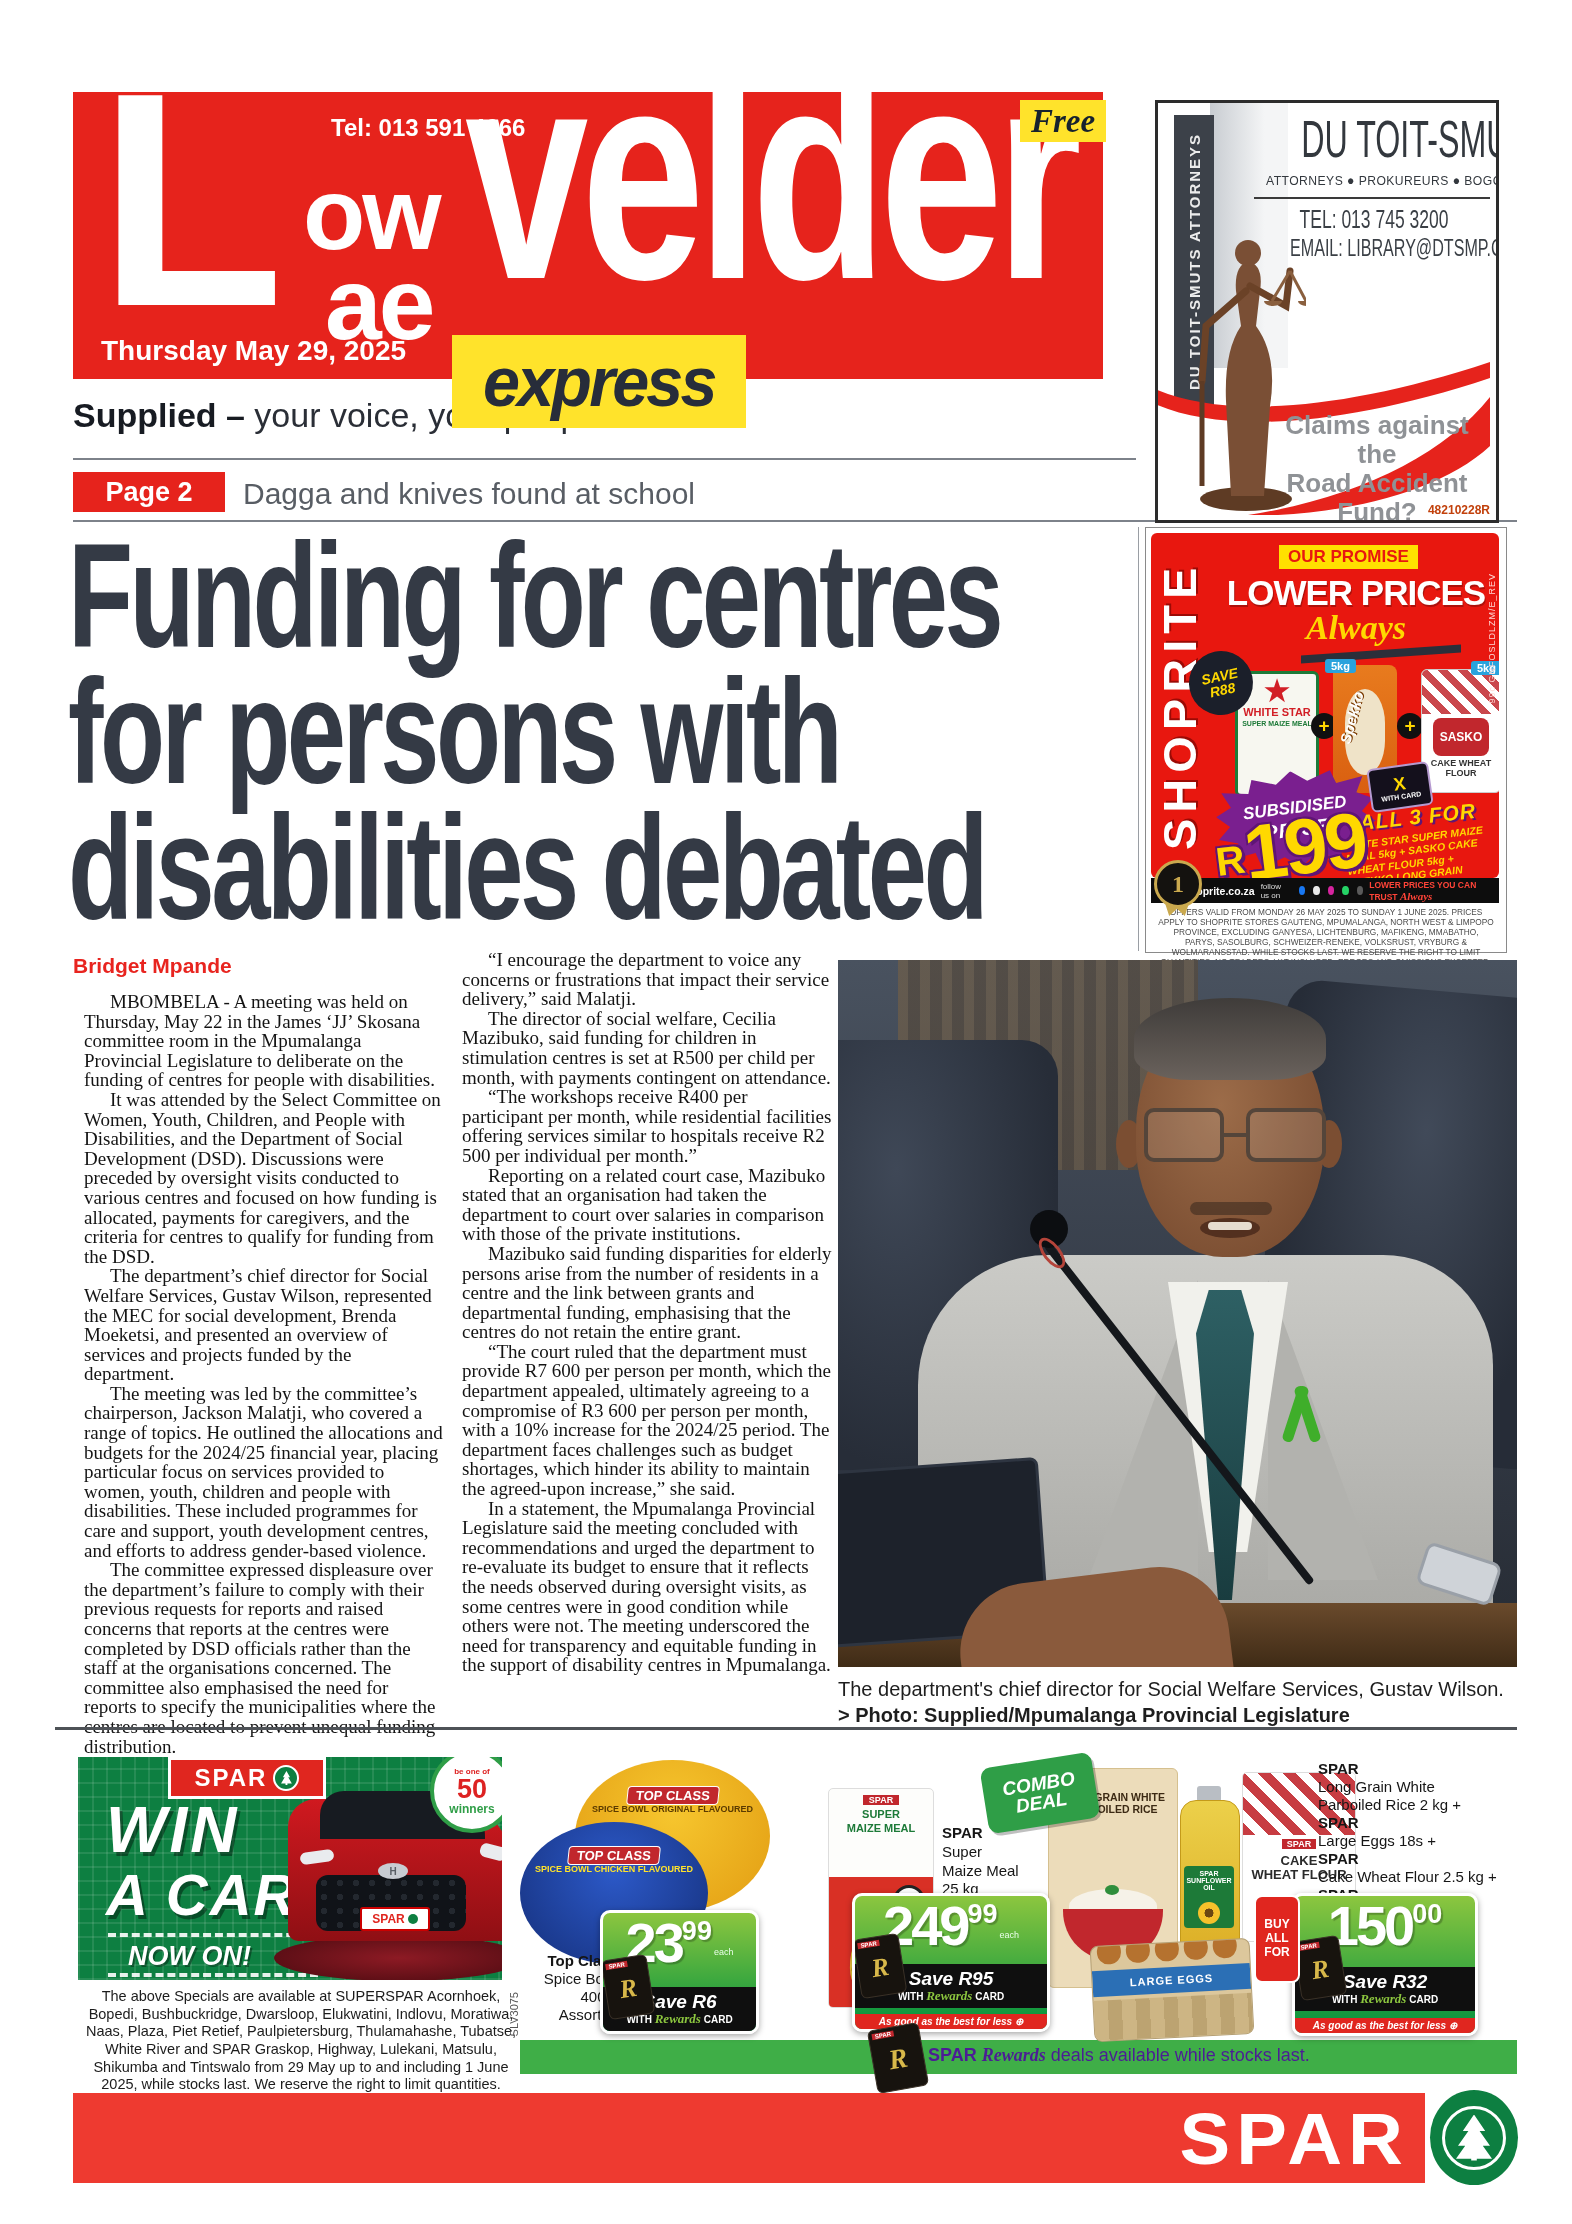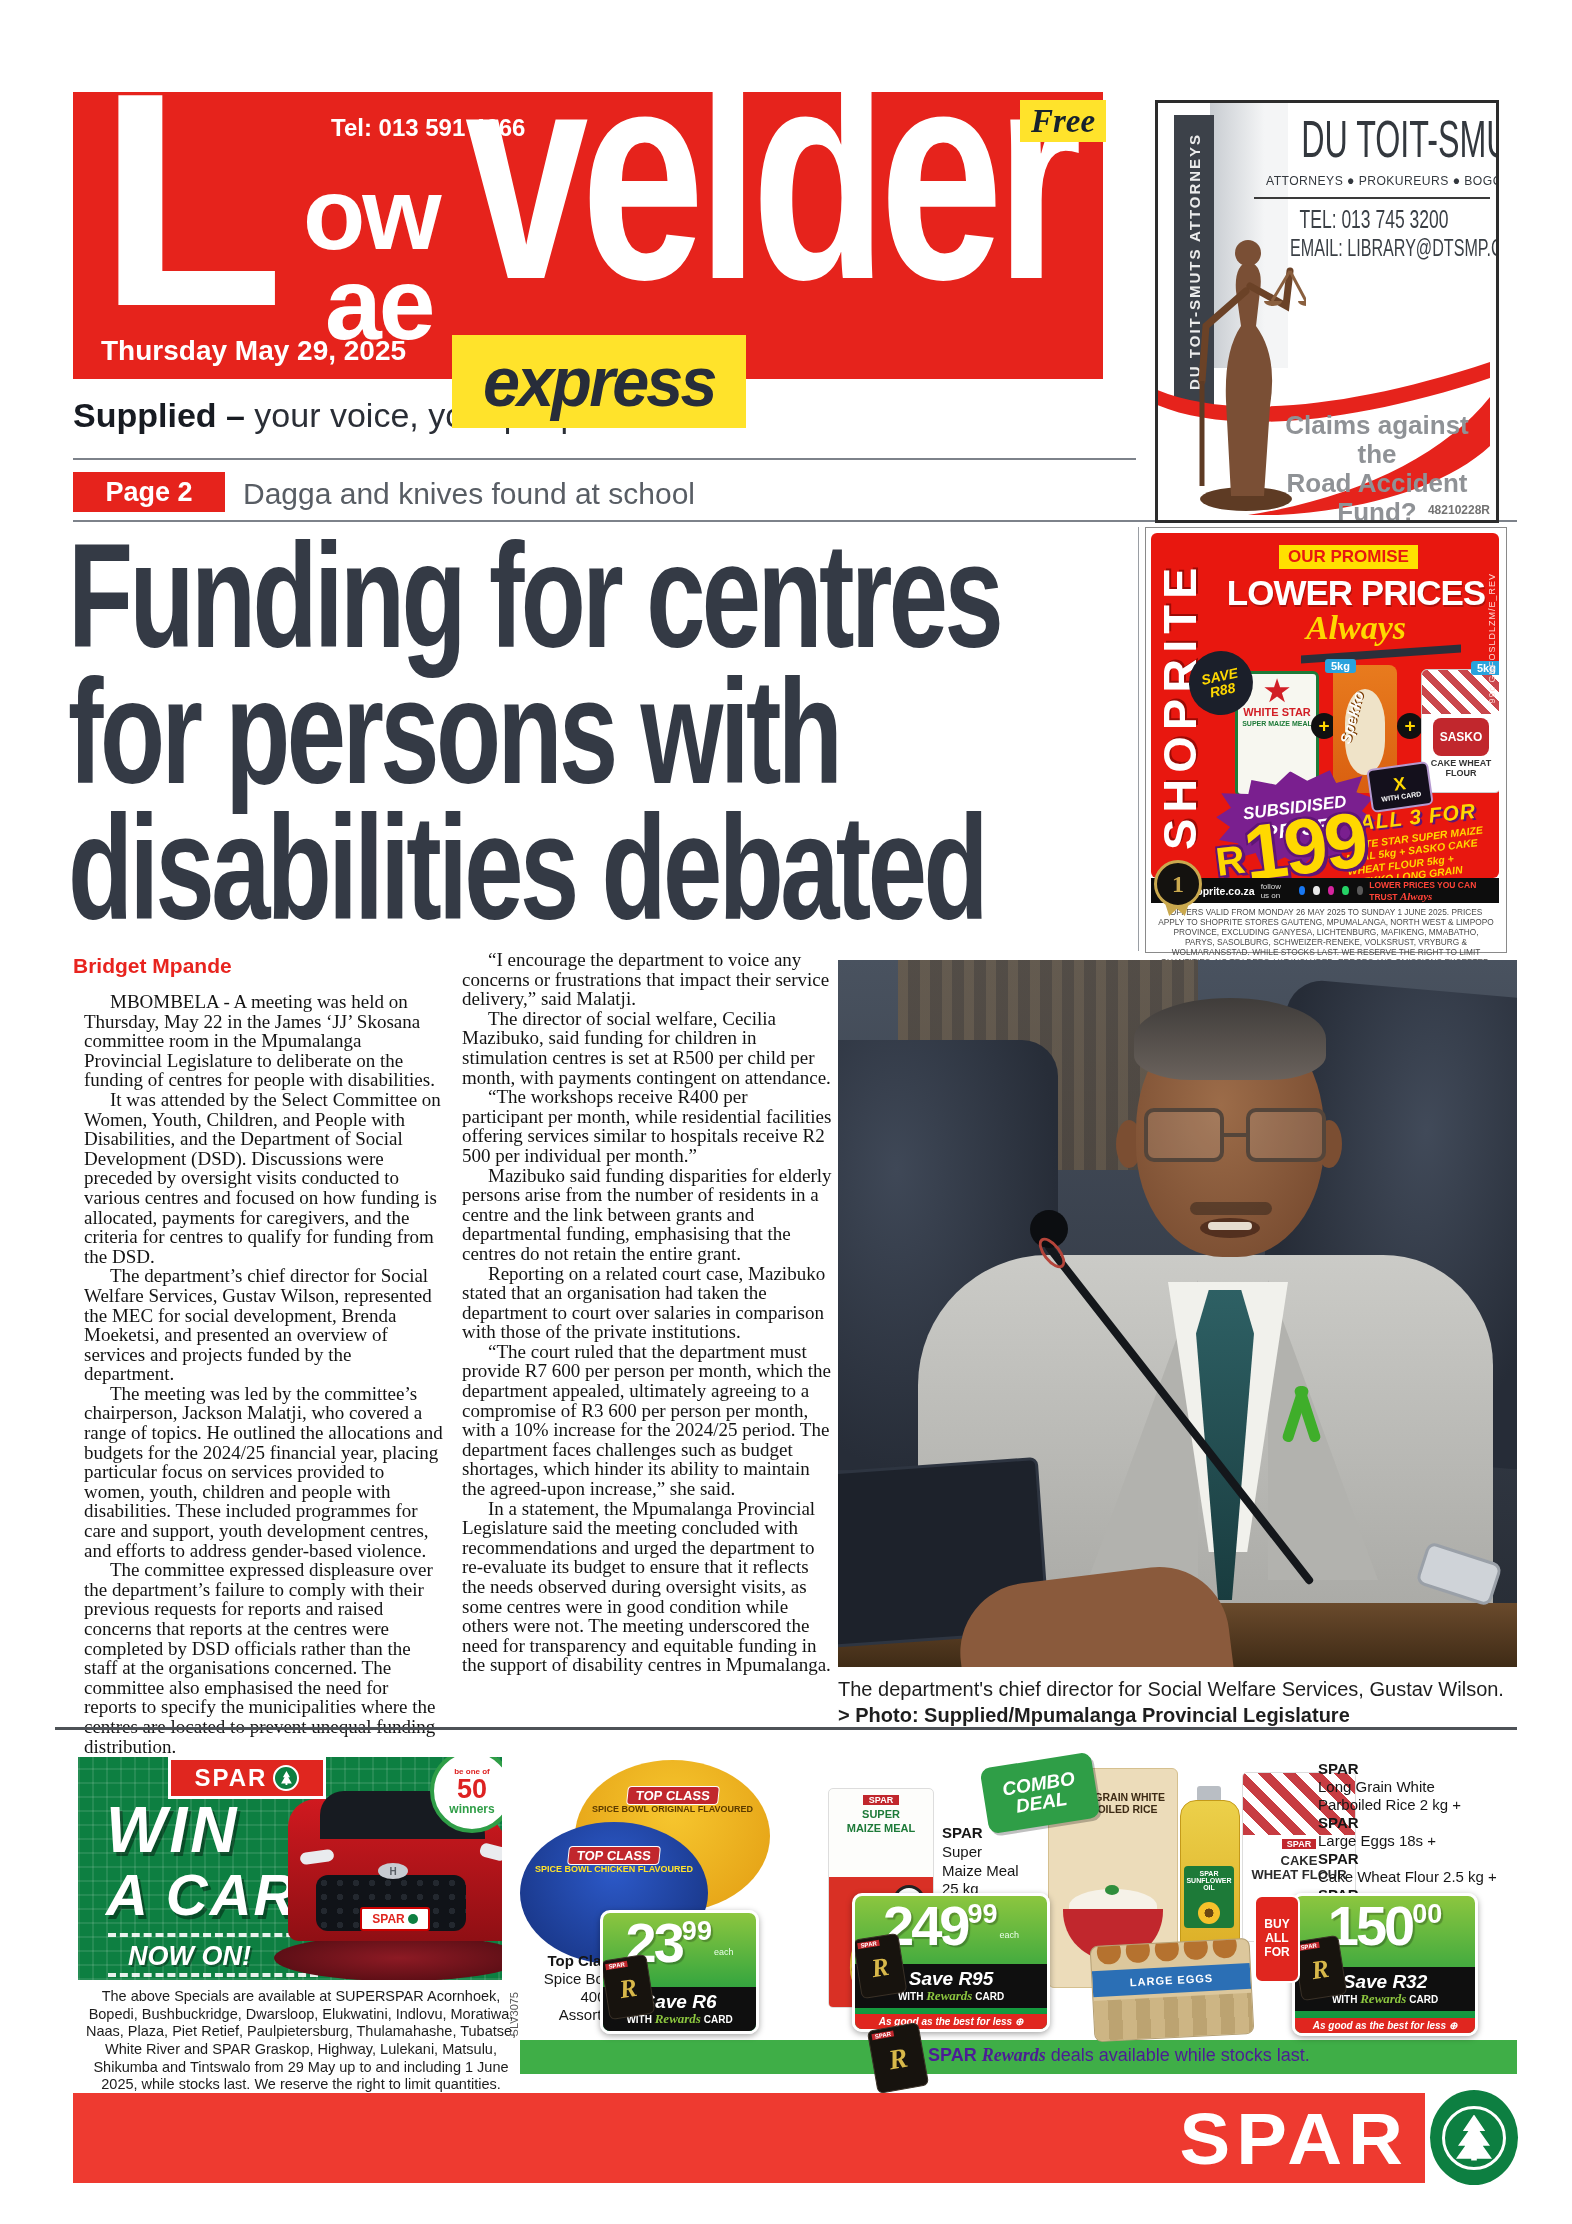--- a/index.html
+++ b/index.html
@@ -35,21 +35,21 @@
   
   #atad{left:1155px;top:100px;width:338px;height:417px;background:#fff;border:3px solid #2c2c2c;overflow:hidden;}
   .at-col{left:52px;top:0;width:78px;height:265px;background:linear-gradient(90deg,#c8ccd1,#f4f5f6 70%);}
   .at-side{left:16px;top:12px;width:40px;height:292px;background:#3c4149;color:#ececec;display:flex;align-items:center;justify-content:center;writing-mode:vertical-rl;transform:rotate(180deg);font-size:15px;font-weight:700;letter-spacing:2px;}
   .at-title{left:98px;top:6px;width:238px;text-align:center;font-size:52px;color:#33383e;transform:scaleX(.62);transform-origin:top center;white-space:nowrap;font-weight:400;}
   .at-sub{left:96px;top:70px;width:240px;text-align:center;font-size:13.5px;color:#33383e;letter-spacing:.5px;transform:scaleX(.9);transform-origin:top center;white-space:nowrap;}
   .at-line{left:96px;top:94px;width:236px;height:2px;background:#3a3a3a;}
   .at-tel{left:96px;top:102px;width:240px;text-align:center;font-size:25px;color:#3a3f45;transform:scaleX(.7);transform-origin:top center;white-space:nowrap;}
   .at-email{left:96px;top:132px;width:240px;text-align:center;font-size:23px;color:#3a3f45;transform:scaleX(.7);transform-origin:top center;white-space:nowrap;}
   .at-claims{left:108px;top:308px;width:222px;text-align:center;font-size:26px;font-weight:800;color:#8f9296;line-height:1.12;}
-  .at-ref{right:6px;bottom:3px;font-size:12px;font-weight:700;color:#737373;}
+  .at-ref{right:6px;bottom:3px;font-size:12px;font-weight:700;color:#c2410c;}
   .statue{left:28px;top:128px;width:120px;height:280px;}
 
   
   #shoprite{left:1145px;top:527px;width:360px;height:424px;background:#fff;border:1px solid #8a8a8a;}
   .sh-red{left:5px;top:5px;width:348px;height:345px;background:#e8170f;border-radius:6px;overflow:hidden;}
   .sh-brand{left:0;top:0;width:56px;height:345px;display:flex;align-items:center;justify-content:center;writing-mode:vertical-rl;transform:rotate(180deg);color:#fff;font-size:47px;font-weight:900;letter-spacing:6px;text-shadow:2px 2px 0 #9c0a05;}
   .sh-promise{left:128px;top:12px;background:#ffe000;color:#e8170f;font-weight:800;font-size:17px;padding:2px 9px;}
   .sh-lower{left:62px;top:40px;width:286px;text-align:center;color:#fff;font-weight:900;font-size:35px;letter-spacing:-1px;text-shadow:1px 2px 0 rgba(0,0,0,.25);}
   .sh-always{left:62px;top:76px;width:286px;text-align:center;color:#ffd800;font-family:"Liberation Serif",serif;font-style:italic;font-weight:700;font-size:34px;}
   .sh-swoosh{left:150px;top:117px;width:160px;height:8px;background:#2b2f3a;transform:skewY(-4deg);}
@@ -373,22 +373,22 @@
   <p>MBOMBELA - A meeting was held on Thursday, May 22 in the James ‘JJ’ Skosana committee room in the Mpumalanga Provincial Legislature to deliberate on the funding of centres for people with disabilities.</p>
   <p>It was attended by the Select Committee on Women, Youth, Children, and People with Disabilities, and the Department of Social Development (DSD). Discussions were preceded by oversight visits conducted to various centres and focused on how funding is allocated, payments for caregivers, and the criteria for centres to qualify for funding from the DSD.</p>
   <p>The department’s chief director for Social Welfare Services, Gustav Wilson, represented the MEC for social development, Brenda Moeketsi, and presented an overview of services and projects funded by the department.</p>
   <p>The meeting was led by the committee’s chairperson, Jackson Malatji, who covered a range of topics. He outlined the allocations and budgets for the 2024/25 financial year, placing particular focus on services provided to women, youth, children and people with disabilities. These included programmes for care and support, youth development centres, and efforts to address gender-based violence.</p>
   <p>The committee expressed displeasure over the department’s failure to comply with their previous requests for reports and raised concerns that reports at the centres were completed by DSD officials rather than the staff at the organisations concerned. The committee also emphasised the need for reports to specify the municipalities where the centres are located to prevent unequal funding distribution.</p>
 </div>
 <div class="abs col" id="col2">
   <p>“I encourage the department to voice any concerns or frustrations that impact their service delivery,” said Malatji.</p>
   <p>The director of social welfare, Cecilia Mazibuko, said funding for children in stimulation centres is set at R500 per child per month, with payments contingent on attendance.</p>
   <p>“The workshops receive R400 per participant per month, while residential facilities offering services similar to hospitals receive R2 500 per individual per month.”</p>
+  <p>Reporting on a related court case, Mazibuko stated that an organisation had taken the department to court over salaries in comparison with those of the private institutions.</p>
   <p>Mazibuko said funding disparities for elderly persons arise from the number of residents in a centre and the link between grants and departmental funding, emphasising that the centres do not retain the entire grant.</p>
-  <p>Reporting on a related court case, Mazibuko stated that an organisation had taken the department to court over salaries in comparison with those of the private institutions.</p>
   <p>“The court ruled that the department must provide R7 600 per person per month, which the department appealed, ultimately agreeing to a compromise of R3 600 per person per month, with a 10% increase for the 2024/25 period. The department faces challenges such as budget shortages, which hinder its ability to maintain the agreed-upon increase,” she said.</p>
   <p>In a statement, the Mpumalanga Provincial Legislature said the meeting concluded with recommendations and urged the department to re-evaluate its budget to ensure that it reflects the needs observed during oversight visits, as some centres were in good condition while others were not. The meeting underscored the need for transparency and equitable funding in the support of disability centres in Mpumalanga.</p>
 </div>
 
 <div class="abs" id="photo">
   <div class="abs blinds"></div>
   <div class="abs chairL"></div>
   <div class="abs chairR"></div>
   <div class="abs suit"></div>
   <div class="abs lapelL"></div>

